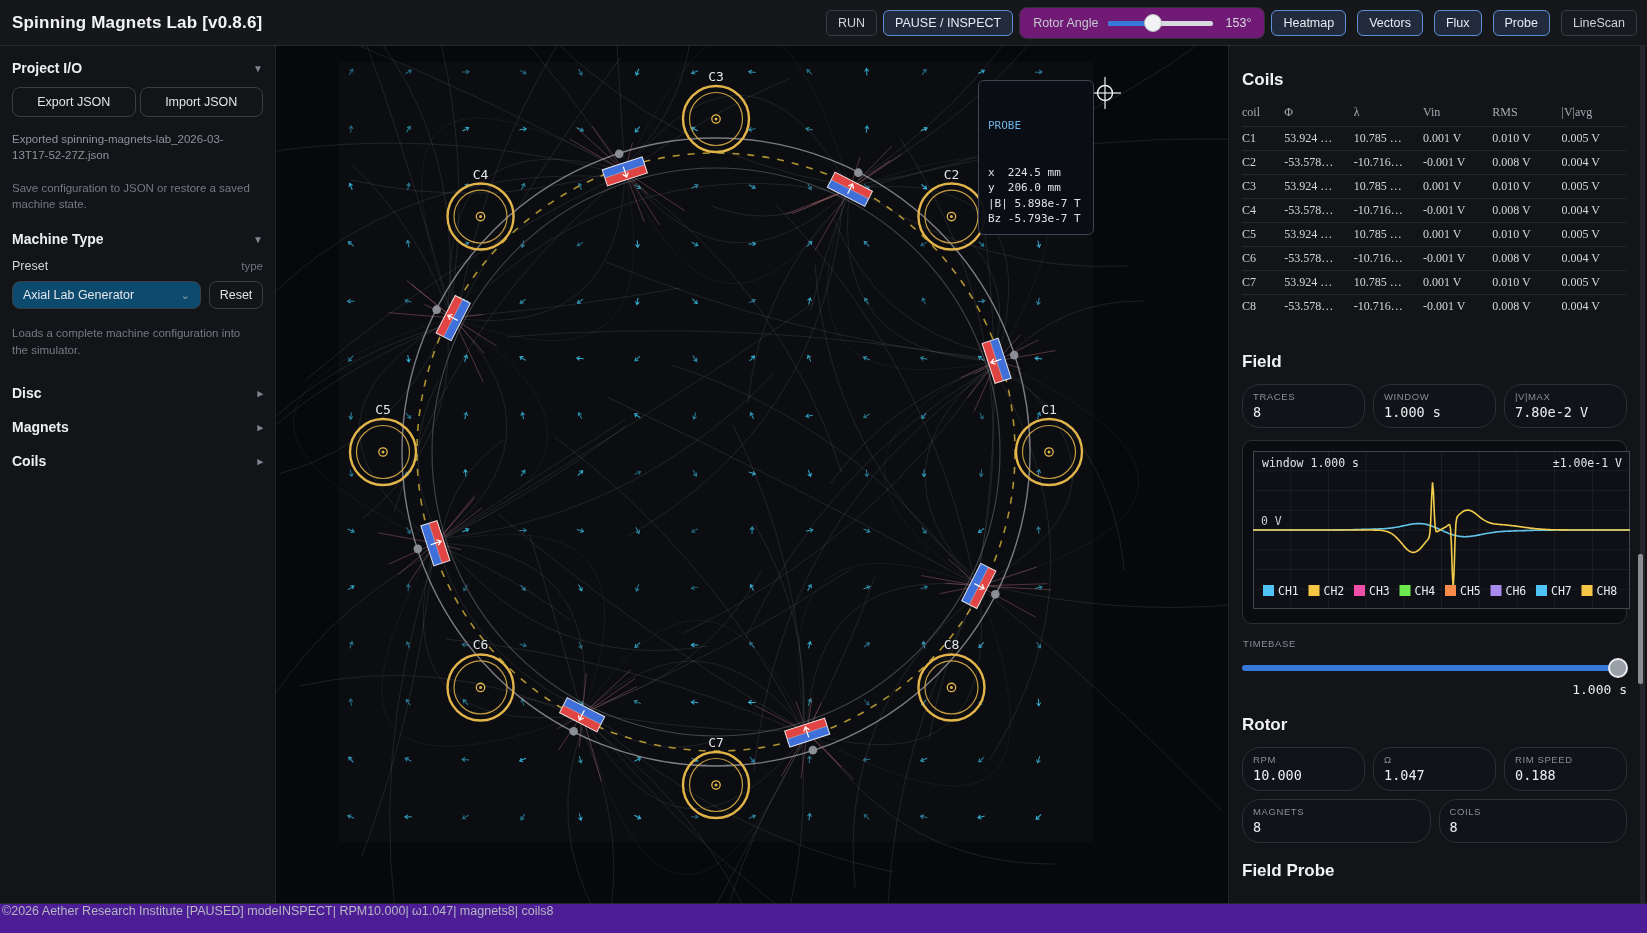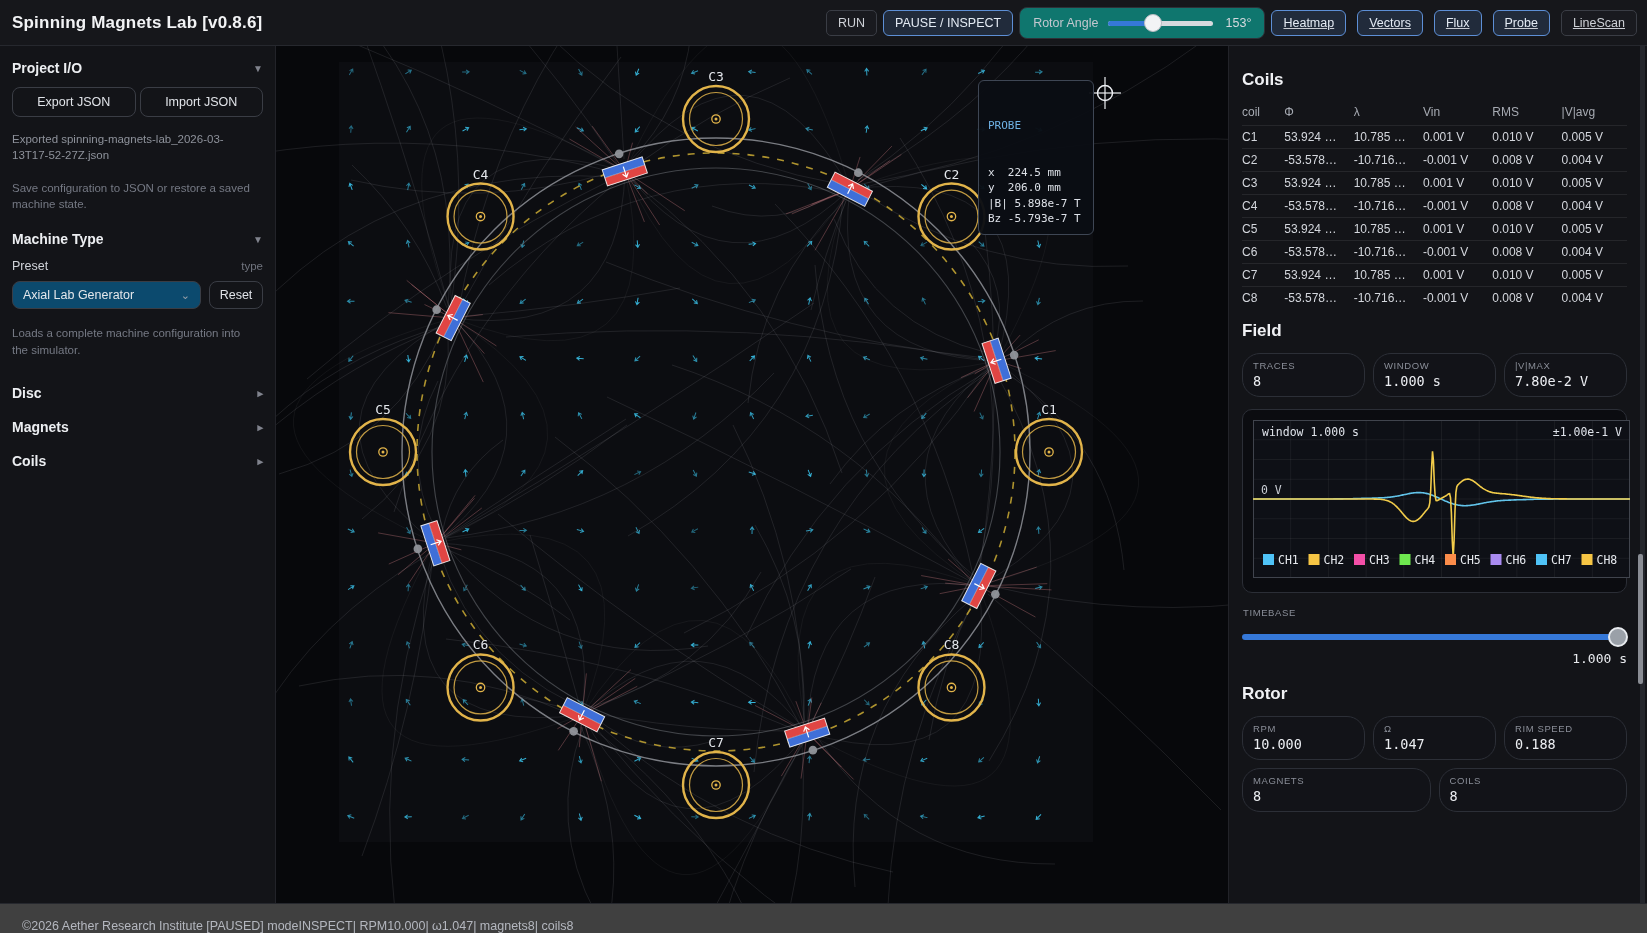--- a/index.html
+++ b/index.html
@@ -7,21 +7,21 @@
     font-family:"Liberation Sans", sans-serif; color:#c9ccd3; }
 
   
   .topbar { height:46px; background:#16171b; border-bottom:1px solid #26282e;
     display:flex; align-items:center; padding:0 10px 0 12px; }
   .app-title { font-size:17px; font-weight:bold; color:#f2f3f5; letter-spacing:.2px; }
   .topbar-right { margin-left:auto; display:flex; align-items:center; gap:6px; }
   .btn { background:#191a1f; border:1px solid #3a3d45; border-radius:5px; color:#ced1d7;
     font-size:12.5px; padding:5px 11px; cursor:pointer; font-family:inherit; white-space:nowrap; }
   .btn.active { background:#212b3b; border:1px solid #5d8fd6; color:#e4ebf4; border-radius:6px; }
-  .rotor-group { display:flex; align-items:center; gap:10px; background:#0f766e;
+  .rotor-group { display:flex; align-items:center; gap:10px; background:#701a75;
     border:1px solid #2e3138; border-radius:8px; padding:6px 13px; }
   .rg-label { font-size:12.5px; color:#c3c7cf; }
   .rg-value { font-size:12.5px; color:#d6d9de; min-width:28px; text-align:right; }
   .slider { position:relative; width:105px; height:18px; }
   .slider .track { position:absolute; top:7px; left:0; right:0; height:5px; border-radius:3px; background:#d7dade; }
   .slider .fill { position:absolute; top:7px; left:0; height:5px; border-radius:3px; background:#3578d8; }
   .slider .thumb { position:absolute; top:0; width:18px; height:18px; border-radius:50%;
     background:#f2f3f5; border:1px solid #b9bcc2; margin-left:-9px; }
 
   .body-row { display:flex; height:857px;justify-content:center; }
@@ -57,60 +57,60 @@
     padding:6px 9px 7px 9px; font-family:"DejaVu Sans Mono", monospace; font-size:11px;
     line-height:15.5px; color:#dde1e8; white-space:pre; }
   .probe-tooltip .pt-title { color:#6fb3e6; }
 
   
   .rightpanel { position:relative; width:419px; background:#131418; border-left:1px solid #222329;
     padding:24px 20px 0 13px; flex:none; overflow:hidden; }
   .rp-scrolltrack { position:absolute; right:2px; top:0; width:5px; height:100%; background:#24262c; }
   .rp-scrollthumb { position:absolute; right:2px; top:508px; width:5px; height:130px; background:#8a8d94; border-radius:2px; }
   .rp-h2 { font-size:17px; font-weight:bold; color:#f0f1f4; margin-bottom:12px; }
-  table.coils { width:100%; border-collapse:collapse; font-family:Liberation Sans, sans-serif;
-    font-size:12px; margin-bottom:12px; }
+  table.coils { width:100%; border-collapse:collapse; font-family:Liberation Serif, serif;
+    font-size:12px; margin-bottom:34px; }
   table.coils th { text-align:left; color:#a6aab2; font-weight:normal; padding:3px 0 6px 0; }
   table.coils td { color:#d4d7dd; padding:4px 0; border-top:1px solid rgba(255,255,255,0.08); }
   .statrow { display:flex; gap:8px; margin-bottom:8px; }
   .statbox { border:1px solid #2c2f37; border-radius:18px; padding:6px 10px 7px 10px; flex:1; background:#121318; }
   .statbox .sl { font-size:9.5px; letter-spacing:.6px; color:#8a8e98; text-transform:uppercase; margin-bottom:2px; }
   .statbox .sv { font-family:"DejaVu Sans Mono", monospace; font-size:13.5px; color:#eceef2; }
   .scope-box { background:#0b0c10; border:1px solid #2b2e36; border-radius:10px; padding:10px; margin:12px 0 14px 0; }
   .tb-label { font-size:9.5px; letter-spacing:.6px; color:#8a8e98; margin:10px 0 9px 1px; }
   .tb-slider { position:relative; height:20px; margin-bottom:4px; }
   .tb-slider .track { position:absolute; left:0; right:0; top:7px; height:6px; border-radius:3px; background:#3578d8; }
   .tb-slider .thumb { position:absolute; right:-1px; top:0; width:20px; height:20px; border-radius:50%;
     background:#9aa0a8; border:2px solid #e8ebef; }
   .tb-value { text-align:right; font-family:"DejaVu Sans Mono", monospace; font-size:13px;
     color:#e8eaee; margin-bottom:18px; }
   .rp-gap { height:10px; }
 
   
-  .statusbar { height:30px; background:#404040; border-top:1px solid #26282e;
-    display:flex; align-items:flex-end; padding-left:22px; font-size:12.5px; color:#b4b7bf; }
+  .statusbar { height:30px; background:#4c1d95; border-top:1px solid #26282e;
+    display:flex; align-items:flex-start; padding-left:2px; font-size:12.5px; color:#b4b7bf; }
 </style>
 </head>
 <body>
 
 <header class="topbar">
   <div class="app-title">Spinning Magnets Lab [v0.8.6]</div>
   <div class="topbar-right">
     <button class="btn">RUN</button>
     <button class="btn active">PAUSE / INSPECT</button>
     <div class="rotor-group">
       <span class="rg-label">Rotor Angle</span>
       <div class="slider">
         <div class="track"></div>
         <div class="fill" id="rotor-fill" style="width: 42.5%;"></div>
         <div class="thumb" id="rotor-thumb" style="left: 42.5%;"></div>
       </div>
       <span class="rg-value">153°</span>
     </div>
-    <span id="toggle-buttons" style="display:flex;gap:11px;text-decoration:underline;">
+    <span id="toggle-buttons" style="display:flex;gap:11px;">
         <button class="btn active">Heatmap</button>
         <button class="btn active">Vectors</button>
         <button class="btn active">Flux</button>
         <button class="btn active">Probe</button>
         <button class="btn">LineScan</button>
       </span>
   </div>
 </header>
 
 <div class="body-row">
@@ -836,20 +836,21 @@
           <div class="sl">MAGNETS</div>
           <div class="sv">8</div>
         </div>
         <div class="statbox">
           <div class="sl">COILS</div>
           <div class="sv">8</div>
         </div>
       </div>
 
     <div class="rp-gap"></div>
+    <div class="rp-h2">Field Probe</div>
 
     <div class="rp-scrolltrack">
       <div class="rp-scrollthumb"></div>
     </div>
   </aside>
 </div>
 
 <footer class="statusbar">
   <span>©2026 Aether Research Institute [PAUSED] modeINSPECT| RPM10.000| ω1.047| magnets8| coils8</span>
 </footer>

